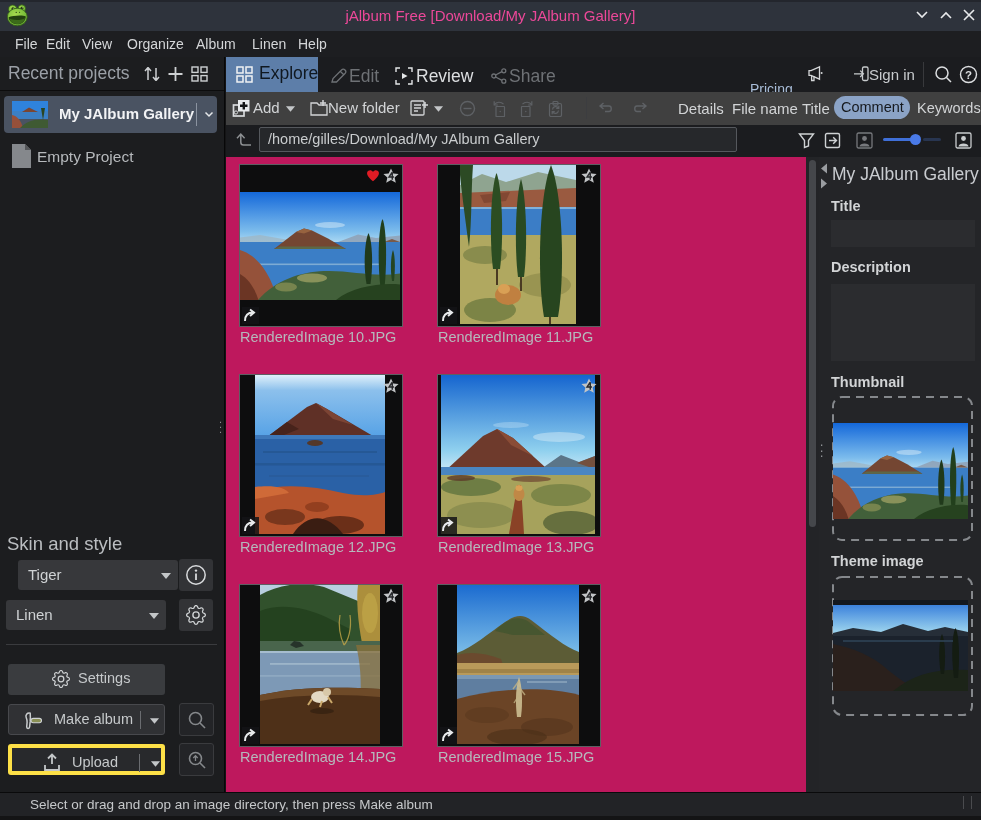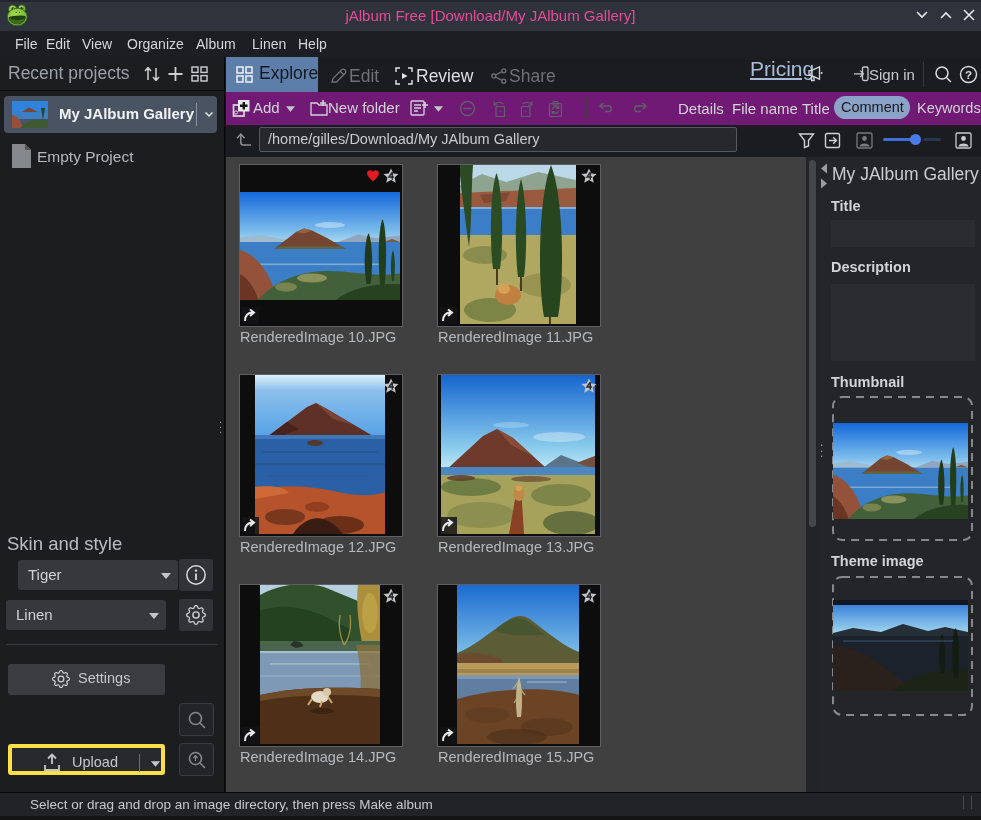--- a/index.html
+++ b/index.html
@@ -3,23 +3,23 @@
 <style>
 html,body{margin:0;padding:0;background:#141415;}
 body{width:981px;height:820px;position:relative;overflow:hidden;font-family:"Liberation Sans",sans-serif;-webkit-font-smoothing:antialiased;}
 .abs{position:absolute;}
 #titlebar{left:0;top:0;width:981px;height:31px;background:#2e333c;}
 #titlebar .title{left:0;right:0;top:7px;text-align:center;color:#ec4899;font-size:15px;}
 #menubar{left:0;top:31px;width:981px;height:26px;background:#1d1e21;color:#d4d6d8;font-size:14px;}
 #menubar span{position:absolute;top:5px;}
 #leftpanel{left:0;top:57px;width:225px;height:735px;background:#1c1d1f;border-right:1px solid #070708;box-sizing:border-box;}
 #tabsrow{left:226px;top:57px;width:755px;height:35px;background:#1b1c1f;}
-#toolbar{left:226px;top:92px;width:755px;height:33px;background:#701a75;}
+#toolbar{left:226px;top:92px;width:755px;height:33px;background:#404040;}
 #pathrow{left:226px;top:125px;width:755px;height:32px;background:#1b1c1f;}
-#content{left:226px;top:157px;width:580px;height:635px;background:#404040;}
+#content{left:226px;top:157px;width:580px;height:635px;background:#be185d;}
 #scrollcol{left:806px;top:157px;width:13px;height:635px;background:#232427;}
 #rightpanel{left:819px;top:157px;width:162px;height:635px;background:#242528;}
 #statusbar{left:0;top:792px;width:981px;height:24px;background:#222326;border-top:1px solid #0a0a0b;box-sizing:border-box;color:#c6c8ca;font-size:13px;}
 #statusbar .msg{position:absolute;left:9px;top:4px;}
 .cell{position:absolute;width:162px;height:161px;border:1px solid #5e5f63;background:#0d0d0e;}
 .fname{position:absolute;color:#b6b9bc;font-size:14.5px;}
 .star{position:absolute;width:16px;height:16px;top:3px;right:3px;}
 .scut{position:absolute;width:17px;height:17px;left:2px;bottom:2px;background:rgba(20,20,22,.85);}
 .rp-label{position:absolute;left:12px;color:#d2d4d6;font-size:14.5px;font-weight:bold;}
 .rp-input{position:absolute;left:12px;width:144px;background:#2b2c2f;}
@@ -138,20 +138,33 @@
       </svg>
   </div>
   <div class="abs" style="left:6px;top:587px;width:211px;height:1px;background:#3a3b3e"></div>
   <div class="btn" style="left:8px;top:607px;width:157px;height:31px;background:#3a3c3f">
     <svg class="abs" style="left:44px;top:6px" width="18" height="18" viewBox="0 0 16 16">
         <path fill="#d0d3d5" d="M9.796 1.343c-.527-1.79-3.065-1.79-3.592 0l-.094.319a.873.873 0 0 1-1.255.52l-.292-.16c-1.64-.892-3.433.902-2.54 2.541l.159.292a.873.873 0 0 1-.52 1.255l-.319.094c-1.79.527-1.79 3.065 0 3.592l.319.094a.873.873 0 0 1 .52 1.255l-.16.292c-.892 1.64.901 3.434 2.541 2.54l.292-.159a.873.873 0 0 1 1.255.52l.094.319c.527 1.79 3.065 1.79 3.592 0l.094-.319a.873.873 0 0 1 1.255-.52l.292.16c1.64.893 3.434-.902 2.54-2.541l-.159-.292a.873.873 0 0 1 .52-1.255l.319-.094c1.79-.527 1.79-3.065 0-3.592l-.319-.094a.873.873 0 0 1-.52-1.255l.16-.292c.893-1.64-.902-3.433-2.541-2.54l-.292.159a.873.873 0 0 1-1.255-.52l-.094-.319zm-2.633.283c.246-.835 1.428-.835 1.674 0l.094.319a1.873 1.873 0 0 0 2.693 1.115l.291-.16c.764-.415 1.6.42 1.184 1.185l-.159.292a1.873 1.873 0 0 0 1.116 2.692l.318.094c.835.246.835 1.428 0 1.674l-.319.094a1.873 1.873 0 0 0-1.115 2.693l.16.291c.415.764-.42 1.6-1.185 1.184l-.291-.159a1.873 1.873 0 0 0-2.693 1.116l-.094.318c-.246.835-1.428.835-1.674 0l-.094-.319a1.873 1.873 0 0 0-2.692-1.115l-.292.16c-.764.415-1.6-.42-1.184-1.185l.159-.291A1.873 1.873 0 0 0 1.945 8.93l-.319-.094c-.835-.246-.835-1.428 0-1.674l.319-.094A1.873 1.873 0 0 0 3.06 4.377l-.16-.292c-.415-.764.42-1.6 1.185-1.184l.292.159a1.873 1.873 0 0 0 2.692-1.115l.094-.319z"></path>
         <circle cx="8" cy="8" r="2.5" fill="none" stroke="#d0d3d5" stroke-width="1.1"></circle>
       </svg>
     <div class="abs" style="left:70px;top:6px;font-size:14.5px">Settings</div>
   </div>
+  <div class="btn" style="left:8px;top:647px;width:157px;height:31px;background:#303134;border:1px solid #48494d;box-sizing:border-box">
+    <svg class="abs" style="left:12px;top:4px" width="24" height="24" viewBox="0 0 24 24">
+        <g>
+          <path d="M9.2 4.2 C6 3.6 4.2 6 5.2 8.6 C5.9 10.4 6.3 11.2 6.1 13.2 L5.7 17.8 C5.6 19.9 8.4 20.1 8.6 18 L9.2 12.4 C9.3 11 9 10 9.4 8.6 Z" fill="none" stroke="#c9ccce" stroke-width="1.5"></path>
+          <rect x="10" y="9.4" width="10.5" height="4.4" rx="2.2" fill="#8a9055" stroke="#cfd2d4" stroke-width="1.1"></rect>
+        </g>
+      </svg>
+    <div class="abs" style="left:45px;top:6px;font-size:14.5px">Make album</div>
+    <div class="abs" style="left:131px;top:6px;width:1px;height:18px;background:#6a6c70"></div>
+    <svg class="abs" style="left:140px;top:12px" width="11" height="8" viewBox="0 0 12 8">
+        <path d="M1 1 L6 7 L11 1 Z" fill="#c3c6c8"></path>
+      </svg>
+  </div>
   <div class="ghost-btn" style="left:179px;top:646px;width:35px;height:33px">
     <svg class="abs" style="left:7px;top:6px" width="20" height="20" viewBox="0 0 20 20">
         <circle cx="8.5" cy="8.5" r="6" fill="none" stroke="#85888b" stroke-width="1.6"></circle>
         <path d="M13 13 L18 18" stroke="#85888b" stroke-width="1.6"></path>
       </svg>
   </div>
   <div class="btn" style="left:8px;top:687px;width:157px;height:31px;background:#28292c;border:4px solid #fde047;box-sizing:border-box">
     <svg class="abs" style="left:30px;top:5px" width="20" height="20" viewBox="0 0 20 20">
         <path d="M10 2 L10 11 M6 5.5 L10 1.5 L14 5.5" stroke="#c3c6c8" stroke-width="1.8" fill="none"></path>
         <path d="M3 12 V17 H17 V12" stroke="#c3c6c8" stroke-width="1.8" fill="none"></path>
@@ -202,21 +215,21 @@
     <svg class="abs" style="left:0px;top:2px" width="16" height="16" viewBox="0 0 16 16">
         <g stroke="#6e7175" stroke-width="1.3" fill="none">
           <circle cx="12.8" cy="2.8" r="2"></circle>
           <circle cx="2.8" cy="8" r="2"></circle>
           <circle cx="12.8" cy="13.2" r="2"></circle>
           <path d="M4.6 7 L11 3.6 M4.6 9 L11 12.4"></path>
         </g>
       </svg>
     <div class="abs" style="left:18px;top:0px;color:#6e7175;font-size:17.5px">Share</div>
   </div>
-  <div class="abs" style="left:524px;top:0;color:#a9bdd8;font-size:21px;text-decoration:underline">Pricing</div>
+  <div class="abs" style="left:524px;top:24px;color:#a9bdd8;font-size:14px;text-decoration:underline">Pricing</div>
   <svg class="abs" style="left:581px;top:8px" width="17" height="17" viewBox="0 0 17 17">
       <g stroke="#d4d6d8" stroke-width="1.3" fill="none">
         <path d="M12.5 1.8 L4 5.6 H2 V10.4 H4 L12.5 14.2 Z"></path>
         <path d="M4.6 10.6 V15.5 H7 V10.9"></path>
         <circle cx="14.6" cy="8" r="1" fill="#d4d6d8" stroke="none"></circle>
       </g>
     </svg>
   <svg class="abs" style="left:627px;top:8px" width="16" height="17" viewBox="0 0 16 17">
       <g stroke="#c8cbcd" stroke-width="1.3" fill="none">
         <rect x="9.5" y="2" width="5.5" height="13.5" rx="1.5"></rect>

